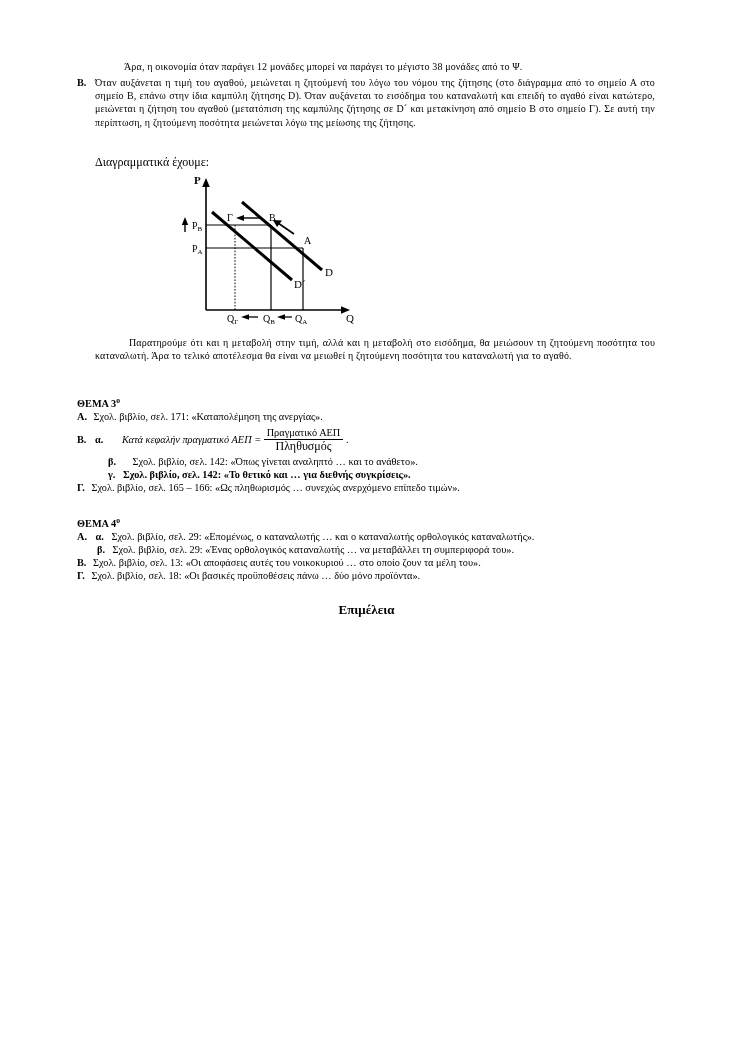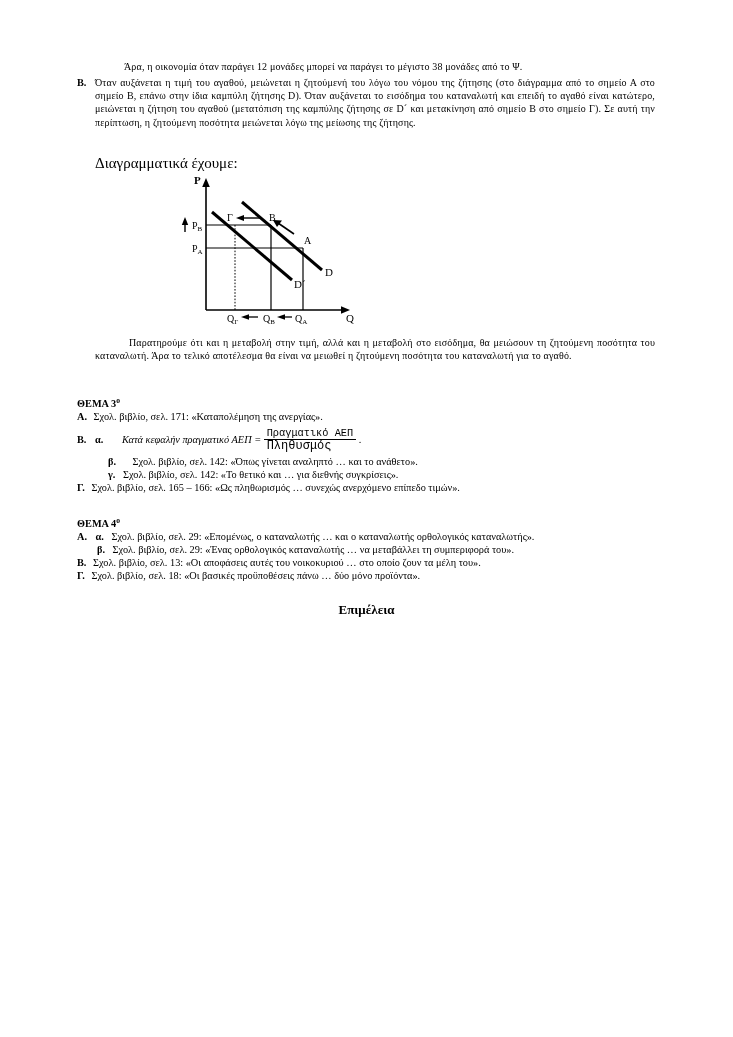--- a/index.html
+++ b/index.html
@@ -35,24 +35,23 @@
 
   
   .heading { position:absolute; font-weight:bold; font-size:10.3px; }
   .line { position:absolute; font-size:10.3px; line-height:13.2px; white-space:nowrap; }
   .line b { font-weight:bold; }
 
   
   .frac {
     display:inline-block;
     vertical-align:middle;
-    text-align:left;
+    text-align:center;
     position:relative;
     top:-1px;
-    font-family:Liberation Mono, monospace;
   }
   .frac .num { display:block; padding:0 3px; font-size:10.3px; line-height:12px; }
   .frac .den {
     display:block; padding:0 3px; font-size:12px; line-height:12px;
     border-top:1px solid #000;
   }
 
   
   .footer { position:absolute; width:100%; text-align:center; font-weight:bold; font-size:13px; line-height:14px; }
 </style>
@@ -62,21 +61,21 @@
 <div class="page">
 
   <div class="block just indent" style="left:90px; top:60px; width:565px;">
     <span>Άρα, η οικονομία όταν παράγει 12 μονάδες μπορεί να παράγει το μέγιστο 38 μονάδες από το Ψ.</span>
   </div>
 
   <div class="lbl" style="left:77px; top:76px;">Β.</div>
   <div class="block just" style="left:95px; top:76px; width:560px;">
     <span>Όταν αυξάνεται η τιμή του αγαθού, μειώνεται η ζητούμενή του λόγω του νόμου της ζήτησης (στο διάγραμμα από το σημείο Α στο σημείο Β, επάνω στην ίδια καμπύλη ζήτησης D). Όταν αυξάνεται το εισόδημα του καταναλωτή και επειδή το αγαθό είναι κατώτερο, μειώνεται η ζήτηση του αγαθού (μετατόπιση της καμπύλης ζήτησης σε D´ και μετακίνηση από σημείο Β στο σημείο Γ). Σε αυτή την περίπτωση, η ζητούμενη ποσότητα μειώνεται λόγω της μείωσης της ζήτησης.</span>
   </div>
-  <div class="block" style="left:95px; top:155px; width:400px; font-size:15px;">
+  <div class="block" style="left:95px; top:155px; width:400px; font-size:12px;">
     <span>Διαγραμματικά έχουμε:</span>
   </div>
 
   <div class="diagram">
     <svg width="250" height="162" viewBox="0 0 250 162">
 
       <g>
         <line x1="36" y1="140" x2="36" y2="16" stroke="#000" stroke-width="1.6"></line>
         <polygon points="36,8 32.2,17 39.8,17" fill="#000"></polygon>
       </g>
@@ -164,21 +163,21 @@
     <span>.</span>
   </div>
 
   <div class="line" style="left:108px; top:455px;">
     <b>β.</b>
     <span style="margin-left:14px;">Σχολ. βιβλίο, σελ. 142: «Όπως γίνεται αναληπτό … και το ανάθετο».</span>
   </div>
 
   <div class="line" style="left:108px; top:468px;">
     <b>γ.</b>
-    <span style="margin-left:5px;">Σχολ. βιβλίο, σελ. 142: «Το θετικό και … για διεθνής συγκρίσεις».</span>
+    <span style="margin-left:5px;font-weight:bold;">Σχολ. βιβλίο, σελ. 142: «Το θετικό και … για διεθνής συγκρίσεις».</span>
   </div>
 
   <div class="line" style="left:77px; top:481px;">
     <b>Γ.</b>
     <span style="margin-left:4px;">Σχολ. βιβλίο, σελ. 165 – 166: «Ως πληθωρισμός … συνεχώς ανερχόμενο επίπεδο τιμών».</span>
   </div>
 
   <div class="heading" style="left:77px; top:516px;">
     <span>ΘΕΜΑ 4</span><span class="sub">ο</span>
   </div>

